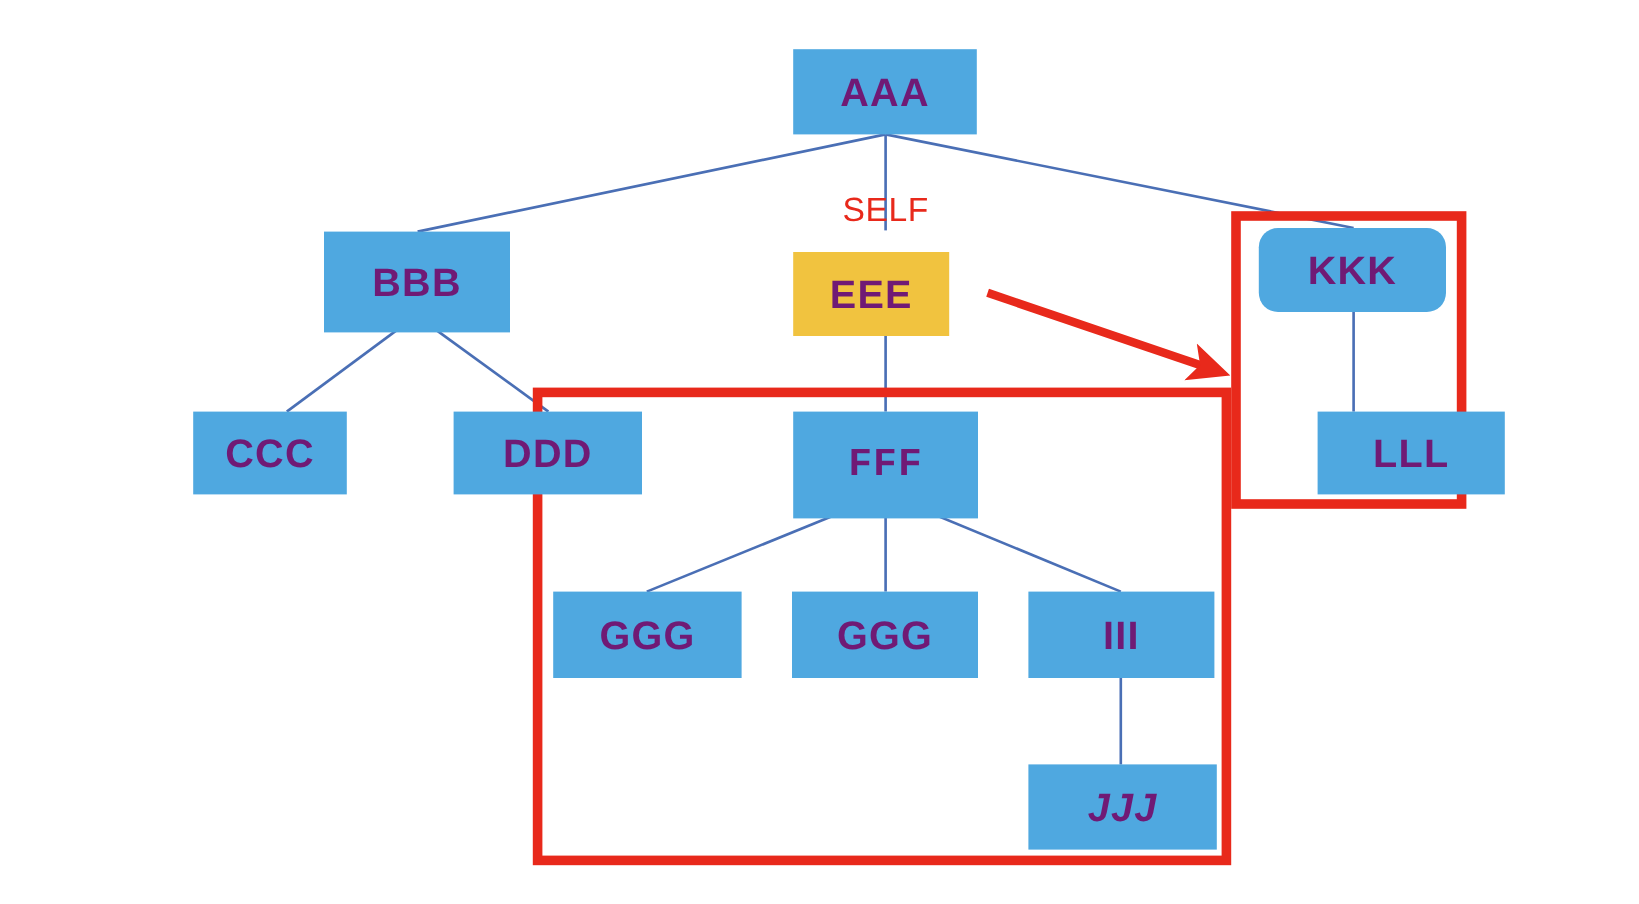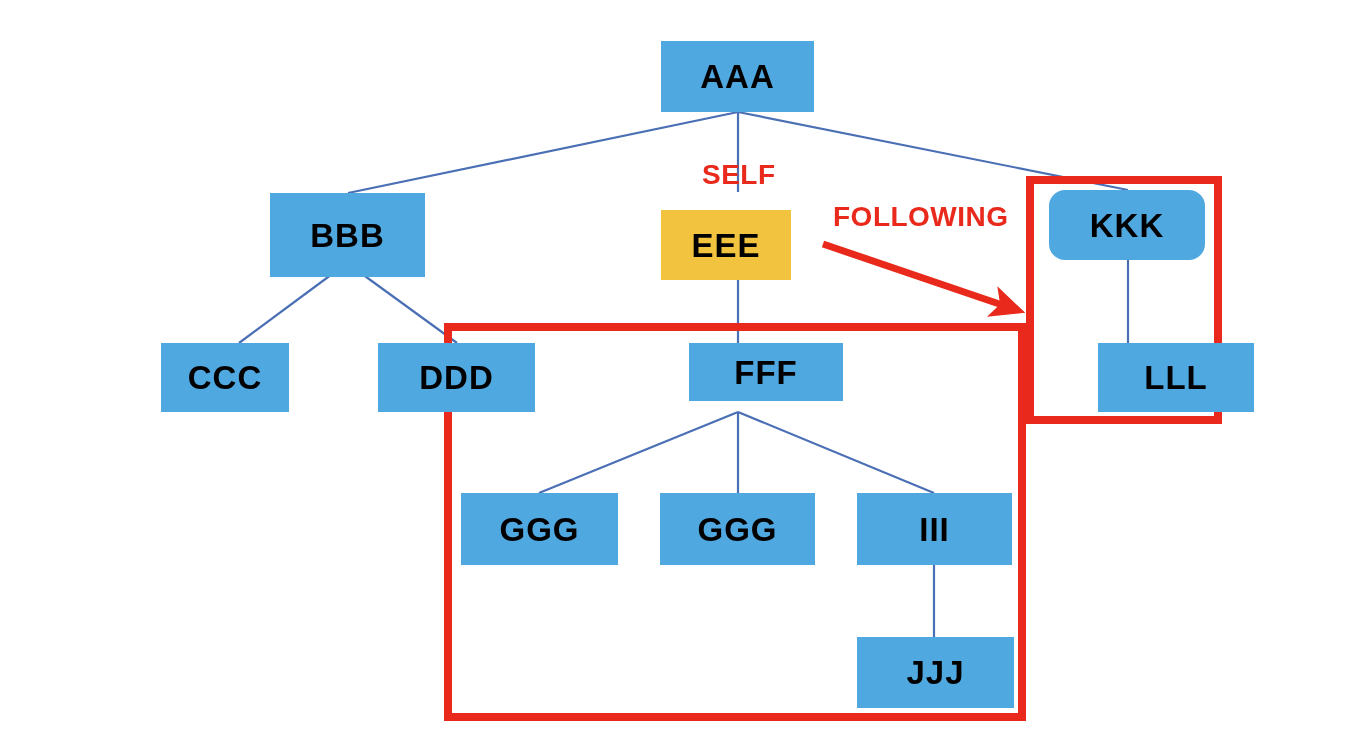--- a/index.html
+++ b/index.html
@@ -27,35 +27,35 @@
     justify-content:center;
     color:#ffffff;
     font-weight:bold;
     letter-spacing:0.5px;
     line-height:1;
     user-select:none;
   }
   .node-blue{ background:#4FA8E0; }
   .node-gold{ background:#F1C33F; }
   .node-label{
-    color:#000000;
+    color:#701a75;
     font-weight:bold;
     font-size:33px;
     letter-spacing:1px;
   }
   .red-region{
     position:absolute;
     border:8px solid #E8291B;
     background:transparent;
     box-sizing:border-box;
   }
   .red-text{
     position:absolute;
     color:#E8291B;
-    font-weight:bold;
+    font-weight:normal;
     white-space:nowrap;
     user-select:none;
   }
   #label-self{ font-size:28px; letter-spacing:0.5px; }
   #label-following{ font-size:28px; letter-spacing:0.5px; }
 </style>
 </head>
 <body>
 
 <div id="canvas">
@@ -101,37 +101,36 @@
       </div>
       <div class="node node-blue" style="left: 1049px; top: 190px; width: 156px; height: 70px; border-radius: 16px;">
         <span class="node-label">KKK</span>
       </div>
       <div class="node node-blue" style="left: 161px; top: 343px; width: 128px; height: 69px;">
         <span class="node-label">CCC</span>
       </div>
       <div class="node node-blue" style="left: 378px; top: 343px; width: 157px; height: 69px;">
         <span class="node-label">DDD</span>
       </div>
-      <div class="node node-blue" style="left: 689px; top: 343px; width: 154px; height: 58px;">
+      <div class="node node-blue" style="left: 661px; top: 343px; width: 154px; height: 89px; font-family: Liberation Mono, monospace;">
         <span class="node-label">FFF</span>
       </div>
       <div class="node node-blue" style="left: 1098px; top: 343px; width: 156px; height: 69px;">
         <span class="node-label">LLL</span>
       </div>
       <div class="node node-blue" style="left: 461px; top: 493px; width: 157px; height: 72px;">
         <span class="node-label">GGG</span>
       </div>
       <div class="node node-blue" style="left: 660px; top: 493px; width: 155px; height: 72px;">
         <span class="node-label">GGG</span>
       </div>
       <div class="node node-blue" style="left: 857px; top: 493px; width: 155px; height: 72px;">
         <span class="node-label">III</span>
       </div>
-      <div class="node node-blue" style="left: 857px; top: 637px; width: 157px; height: 71px;">
+      <div class="node node-blue" style="left: 857px; top: 637px; width: 157px; height: 71px; font-style: italic;">
         <span class="node-label">JJJ</span>
       </div>
     </div>
 
   <div class="red-text" id="label-self" style="left: 702px; top: 159px; color: rgb(232, 41, 27);">SELF</div>
 
-  <div class="red-text" id="label-following" style="left: 833px; top: 201px; color: rgb(232, 41, 27);">FOLLOWING</div>
 
 </div>
 
 </body></html>

